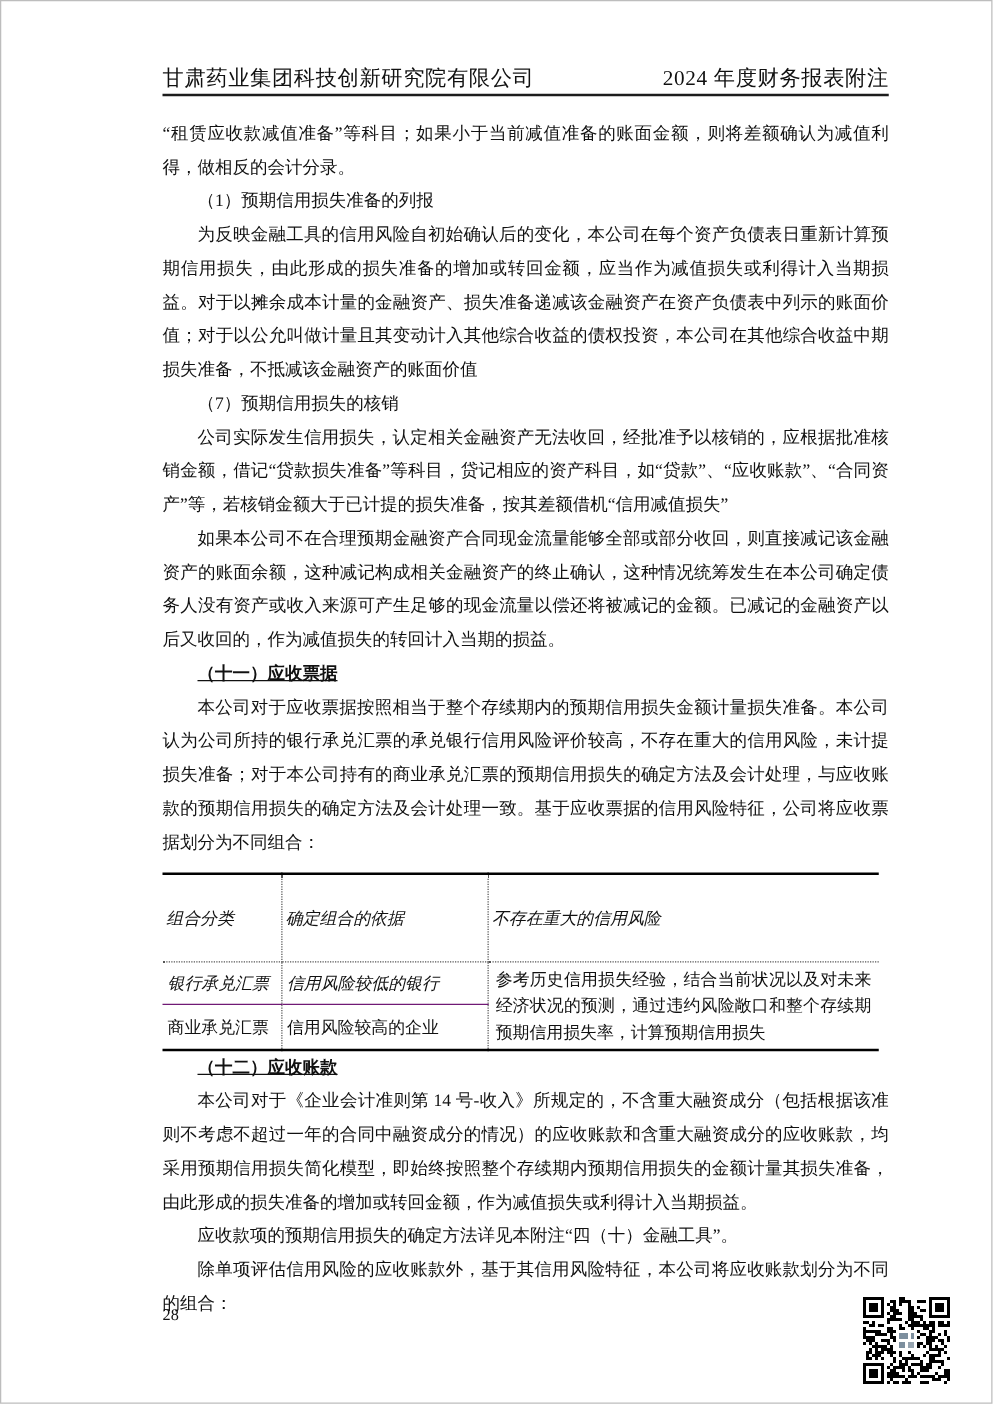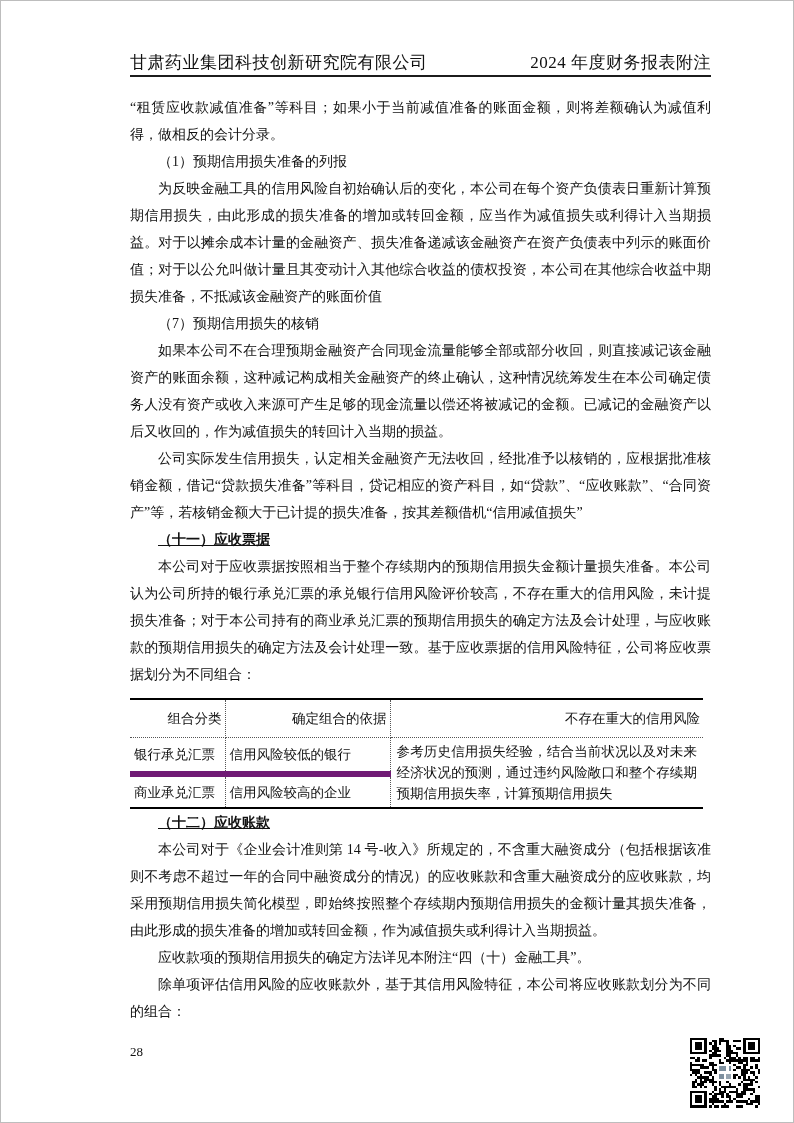--- a/index.html
+++ b/index.html
@@ -27,26 +27,26 @@
   table.portfolio-table{
     border-collapse:collapse;table-layout:fixed;
     width:573px;margin:10px 0 0 0;
     font-size:13.5px;line-height:21px;
     border-top:2px solid #000;border-bottom:2px solid #000;
   }
   .portfolio-table col.c1{width:95px;}
   .portfolio-table col.c2{width:165px;}
   .portfolio-table col.c3{width:313px;}
   .portfolio-table th{
-    font-weight:normal;text-align:right;height:29px;
-    border-bottom:1px dotted #555;padding:4px 3px;
+    font-weight:normal;text-align:left;height:29px;
+    border-bottom:1px dotted #555;padding:20px 3px;font-style:italic;
   }
   .portfolio-table th.v, .portfolio-table td.v{border-right:1px dotted #555;}
   .portfolio-table td{padding:2px 4px;vertical-align:middle;}
-  .portfolio-table tr.r1 td.rowline{border-bottom:6px solid #701a75;height:29px;}
+  .portfolio-table tr.r1 td.rowline{border-bottom:1px solid #701a75;height:29px;font-style:italic;}
   .portfolio-table td.method{
     text-align:justify;vertical-align:middle;padding:3px 6px;line-height:21px;
   }
 
   .page-number{
     position:absolute;left:130px;top:1044px;width:581px;
     text-align:left;font-size:13px;
   }
   .qr{position:absolute;left:690px;top:1037px;width:70px;height:71px;}
 </style>
@@ -59,22 +59,22 @@
   <span>甘肃药业集团科技创新研究院有限公司</span>
   <span>2024 年度财务报表附注</span>
 </div>
 <div class="header-rule"></div>
 
 <div class="content">
   <p class="para noindent">“租赁应收款减值准备”等科目；如果小于当前减值准备的账面金额，则将差额确认为减值利得，做相反的会计分录。</p>
   <p class="para">（1）预期信用损失准备的列报</p>
   <p class="para">为反映金融工具的信用风险自初始确认后的变化，本公司在每个资产负债表日重新计算预期信用损失，由此形成的损失准备的增加或转回金额，应当作为减值损失或利得计入当期损益。对于以摊余成本计量的金融资产、损失准备递减该金融资产在资产负债表中列示的账面价值；对于以公允叫做计量且其变动计入其他综合收益的债权投资，本公司在其他综合收益中期损失准备，不抵减该金融资产的账面价值</p>
   <p class="para">（7）预期信用损失的核销</p>
+  <p class="para">公司实际发生信用损失，认定相关金融资产无法收回，经批准予以核销的，应根据批准核销金额，借记“贷款损失准备”等科目，贷记相应的资产科目，如“贷款”、“应收账款”、“合同资产”等，若核销金额大于已计提的损失准备，按其差额借机“信用减值损失”</p>
   <p class="para">如果本公司不在合理预期金融资产合同现金流量能够全部或部分收回，则直接减记该金融资产的账面余额，这种减记构成相关金融资产的终止确认，这种情况统筹发生在本公司确定债务人没有资产或收入来源可产生足够的现金流量以偿还将被减记的金额。已减记的金融资产以后又收回的，作为减值损失的转回计入当期的损益。</p>
-  <p class="para">公司实际发生信用损失，认定相关金融资产无法收回，经批准予以核销的，应根据批准核销金额，借记“贷款损失准备”等科目，贷记相应的资产科目，如“贷款”、“应收账款”、“合同资产”等，若核销金额大于已计提的损失准备，按其差额借机“信用减值损失”</p>
   <p class="para bold">（十一）应收票据</p>
   <p class="para">本公司对于应收票据按照相当于整个存续期内的预期信用损失金额计量损失准备。本公司认为公司所持的银行承兑汇票的承兑银行信用风险评价较高，不存在重大的信用风险，未计提损失准备；对于本公司持有的商业承兑汇票的预期信用损失的确定方法及会计处理，与应收账款的预期信用损失的确定方法及会计处理一致。基于应收票据的信用风险特征，公司将应收票据划分为不同组合：</p>
 
   <table class="portfolio-table">
     <colgroup>
         <col class="c1">
         <col class="c2">
         <col class="c3">
       </colgroup>
     <thead>

